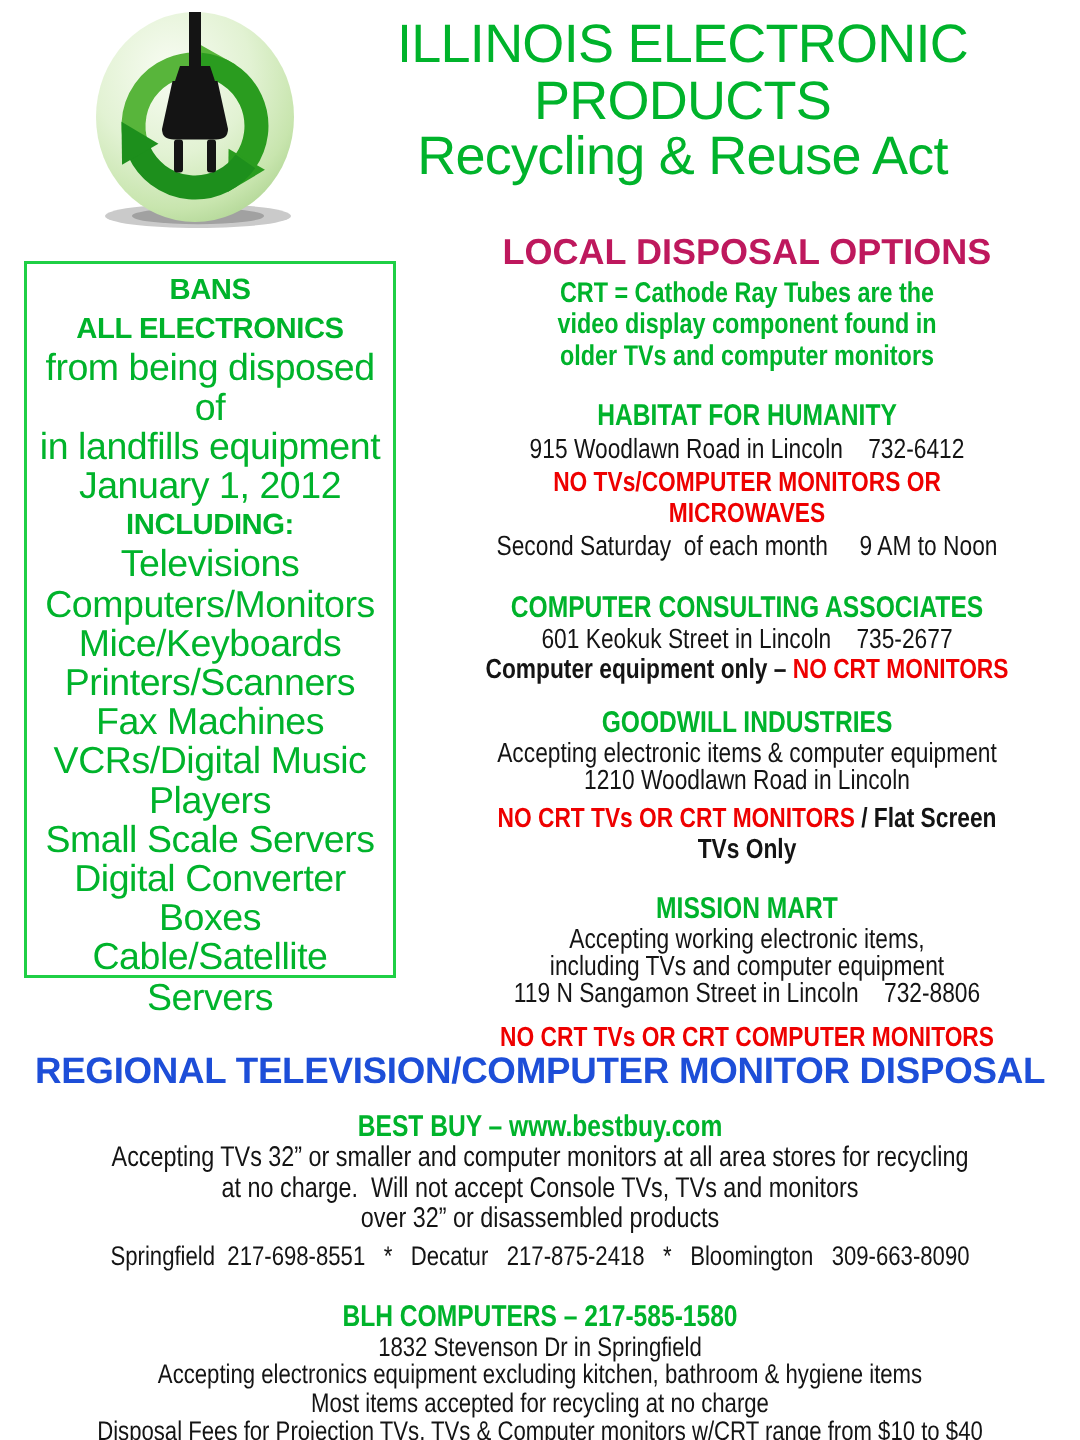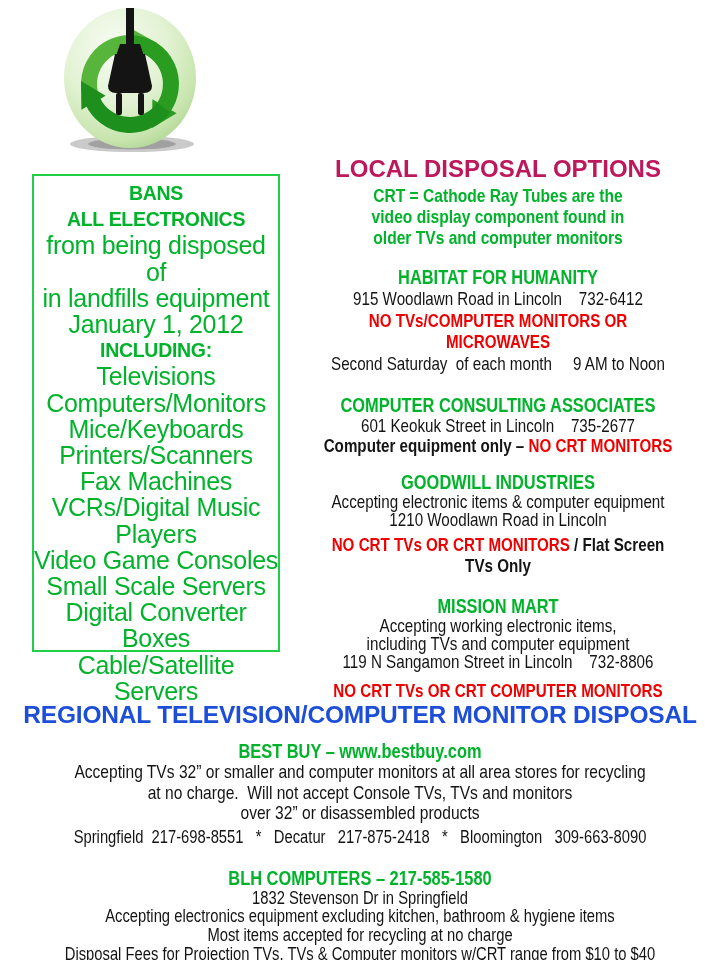--- a/index.html
+++ b/index.html
@@ -12,21 +12,21 @@
   .blk{color:#141414;}
   
   .nw{transform:scaleX(0.82);transform-origin:50% 50%;}
 
   
   .logo{position:absolute;left:42px;top:2px;width:175px;height:152px;}
   .title{position:absolute;left:205px;top:10px;width:500px;
          font-size:36px;line-height:37.5px;letter-spacing:-0.5px;text-align:center;}
 
   
-  .bans{position:absolute;left:32px;top:174px;width:244px;height:470px;
+  .bans{position:absolute;left:16px;top:174px;width:244px;height:470px;
         border:2px solid #1fcf45;padding-top:4px;box-sizing:content-box;}
   .bans .line{font-size:25px;line-height:26.2px;letter-spacing:-0.3px;text-align:center;}
   .bans .line.b{font-size:19.5px;}
 
   
   .rcol{position:absolute;left:280px;top:156px;width:436px;text-align:center;}
   .local-head{font-size:24px;line-height:26px;font-weight:bold;color:#be185d;}
   .crt{margin-top:3px;}
   .crt .line{font-size:19px;line-height:21px;font-weight:bold;}
   .sec .name{font-size:20px;line-height:22px;font-weight:bold;}
@@ -88,36 +88,40 @@
       <g fill="#141414">
         <rect x="84" y="6" width="8" height="40"></rect>
         <path d="M78,42 h20 l4,12 h-28 z"></path>
         <path d="M73,52 L103,52 L110,84 Q110,91 102,91 L74,91 Q66,91 66,84 Z"></path>
         <rect x="74" y="91" width="6" height="22" rx="2"></rect>
         <rect x="96" y="91" width="6" height="22" rx="2"></rect>
       </g>
     </svg>
   </div>
 
+  <div class="title green">
+    <div>ILLINOIS ELECTRONIC</div>
+    <div>PRODUCTS</div>
+    <div>Recycling &amp; Reuse Act</div>
+  </div>
 
   <div class="bans">
     <div class="line green b">BANS</div>
     <div class="line green b">ALL ELECTRONICS</div>
     <div class="line green">from being disposed of</div>
     <div class="line green">in landfills equipment</div>
     <div class="line green">January 1, 2012</div>
     <div class="line green b">INCLUDING:</div>
     <div class="line green">Televisions</div>
     <div class="line green">Computers/Monitors</div>
     <div class="line green">Mice/Keyboards</div>
     <div class="line green">Printers/Scanners</div>
     <div class="line green">Fax Machines</div>
     <div class="line green">VCRs/Digital Music</div>
     <div class="line green">Players</div>
-    <div class="line green">Video Game Consoles</div>
     <div class="line green">Small Scale Servers</div>
     <div class="line green">Digital Converter Boxes</div>
     <div class="line green">Cable/Satellite Servers</div>
   </div>
 
   <div class="rcol">
     <div class="local-head">LOCAL DISPOSAL OPTIONS</div>
 
     <div class="crt nw">
       <div class="line green">CRT = Cathode Ray Tubes are the</div>

